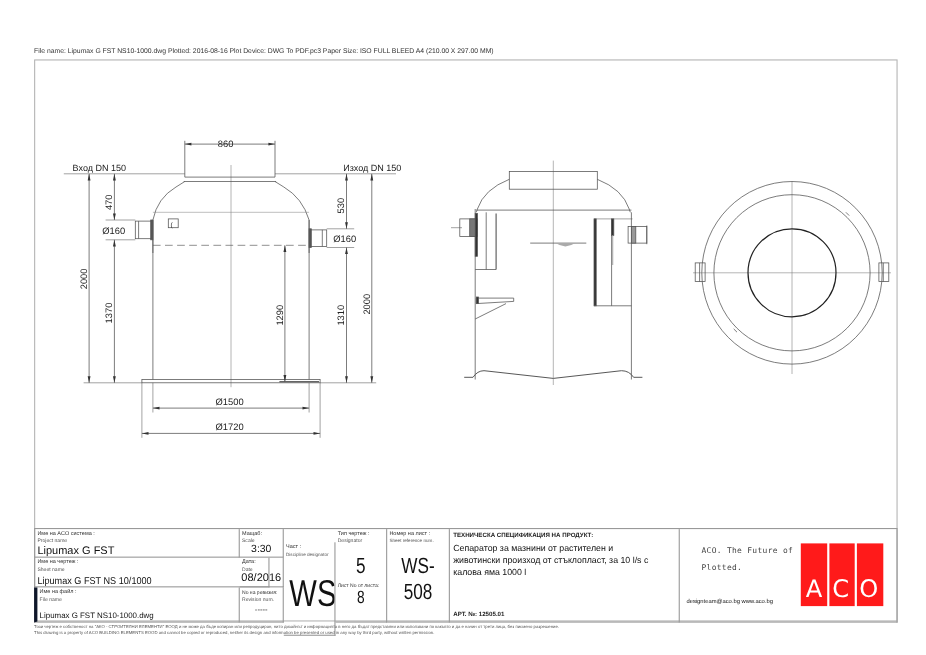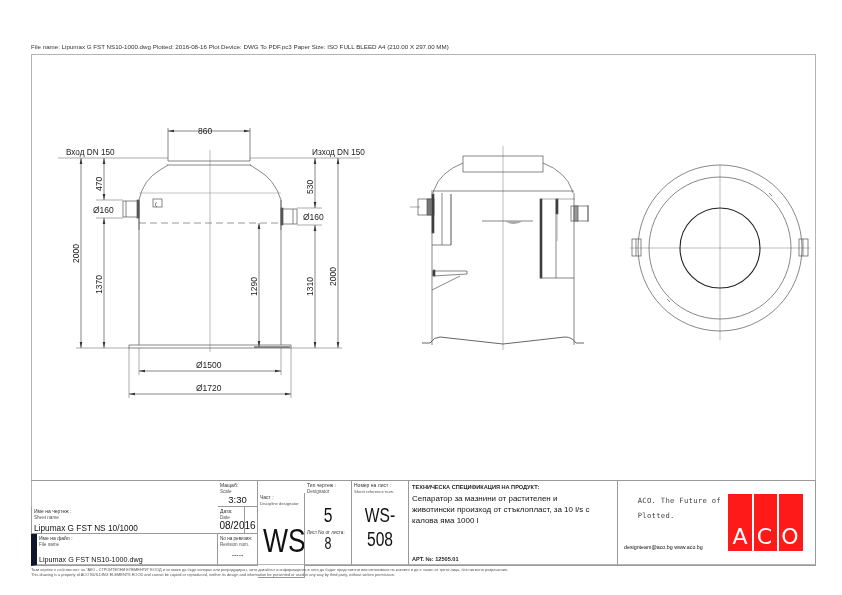--- a/index.html
+++ b/index.html
@@ -179,26 +179,31 @@
   <text transform="translate(313,194) rotate(-90)" class="dimtxt">530</text>
   <text transform="translate(257,296) rotate(-90)" class="dimtxt">1290</text>
   <text transform="translate(313,296) rotate(-90)" class="dimtxt">1310</text>
   <text transform="translate(336,286) rotate(-90)" class="dimtxt">2000</text>
   <text x="196" y="368" class="dimtxt">Ø1500</text>
   <text x="196" y="391" class="dimtxt">Ø1720</text>
 </svg>
 
 <div class="abs tb">
 
+  <div class="cell" style="left:0;top:0;width:187px;height:26px;border-left:1px solid #999;">
+    <div class="cap1">Име на ACO система :</div>
+    <div class="cap2">Project name</div>
+    <div class="val" style="font-size:10px;margin-top:2px">Lipumax G FST</div>
+  </div>
   <div class="cell" style="left:0;top:26px;width:214px;height:27px;border-left:1px solid #999;">
     <div class="cap1">Име на чертеж :</div>
     <div class="cap2">Sheet name</div>
     <div class="val" style="font-size:9px;margin-top:3px;transform:scaleX(0.92);transform-origin:left">Lipumax G FST NS 10/1000</div>
   </div>
-  <div class="cell" style="left:0;top:53px;width:187px;height:32px;border-left:6px solid #0f172a;">
+  <div class="cell" style="left:0;top:53px;width:187px;height:32px;border-left:3px solid #0f172a;">
     <div class="cap1">Име на файл :</div>
     <div class="cap2">File name</div>
     <div class="val" style="font-size:7.2px;margin-top:8px">Lipumax G FST NS10-1000.dwg</div>
   </div>
 
   <div class="cell" style="left:187px;top:0;width:40px;height:26px;">
     <div class="cap1">Мащаб:</div>
     <div class="cap2">Scale</div>
     <div class="valc">3:30</div>
   </div>

